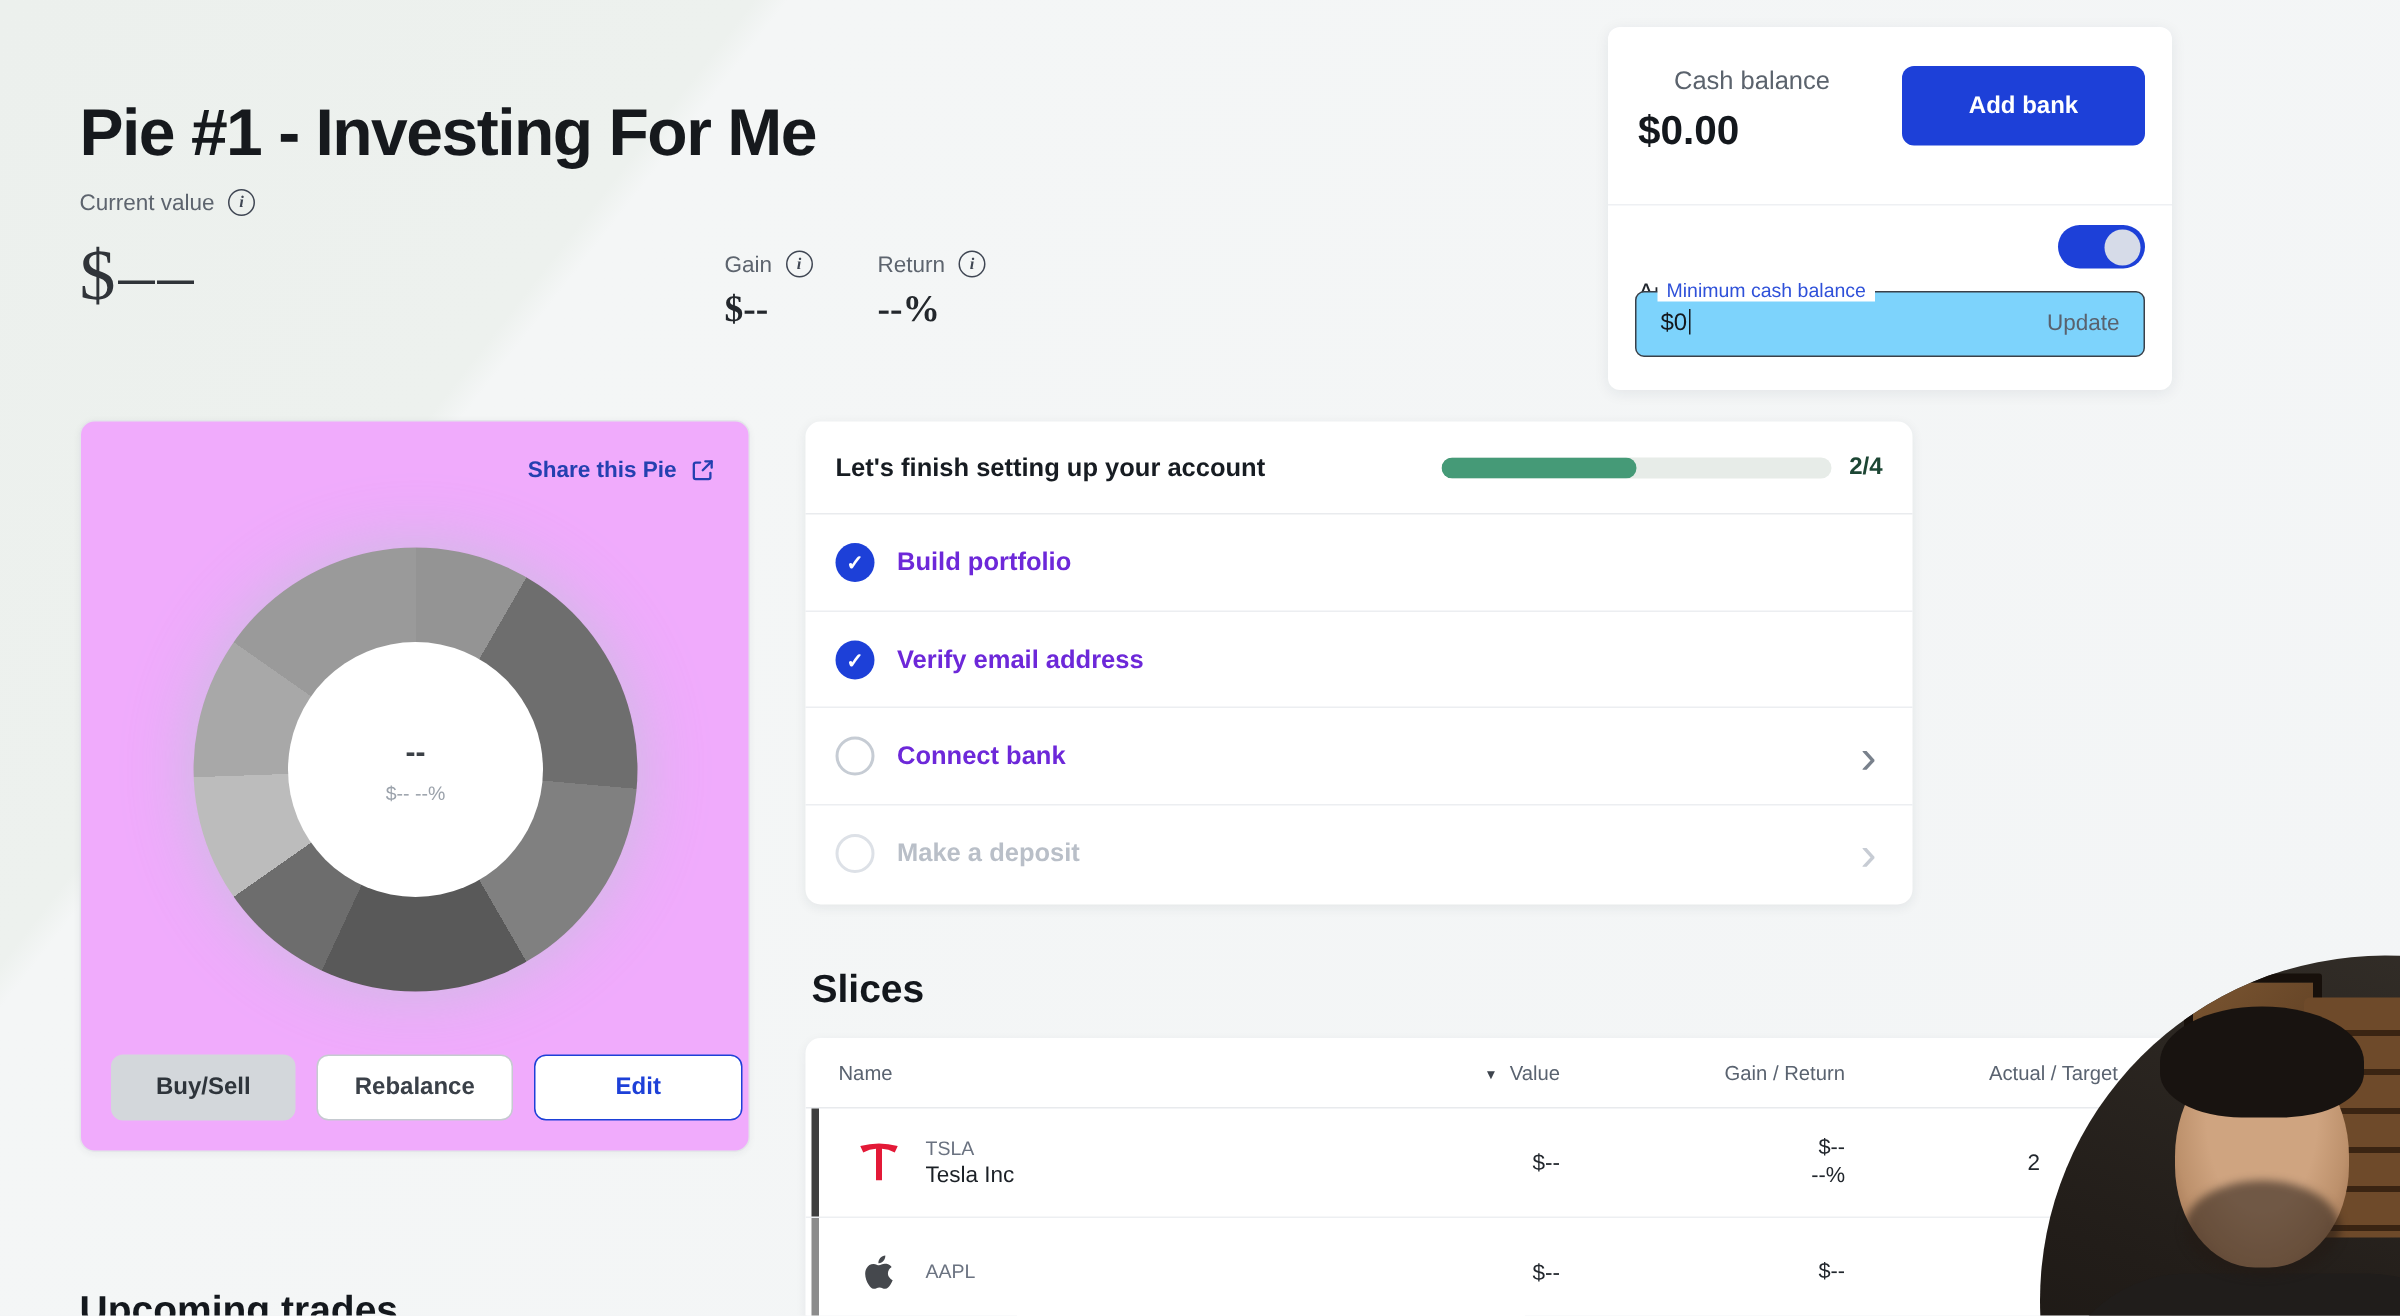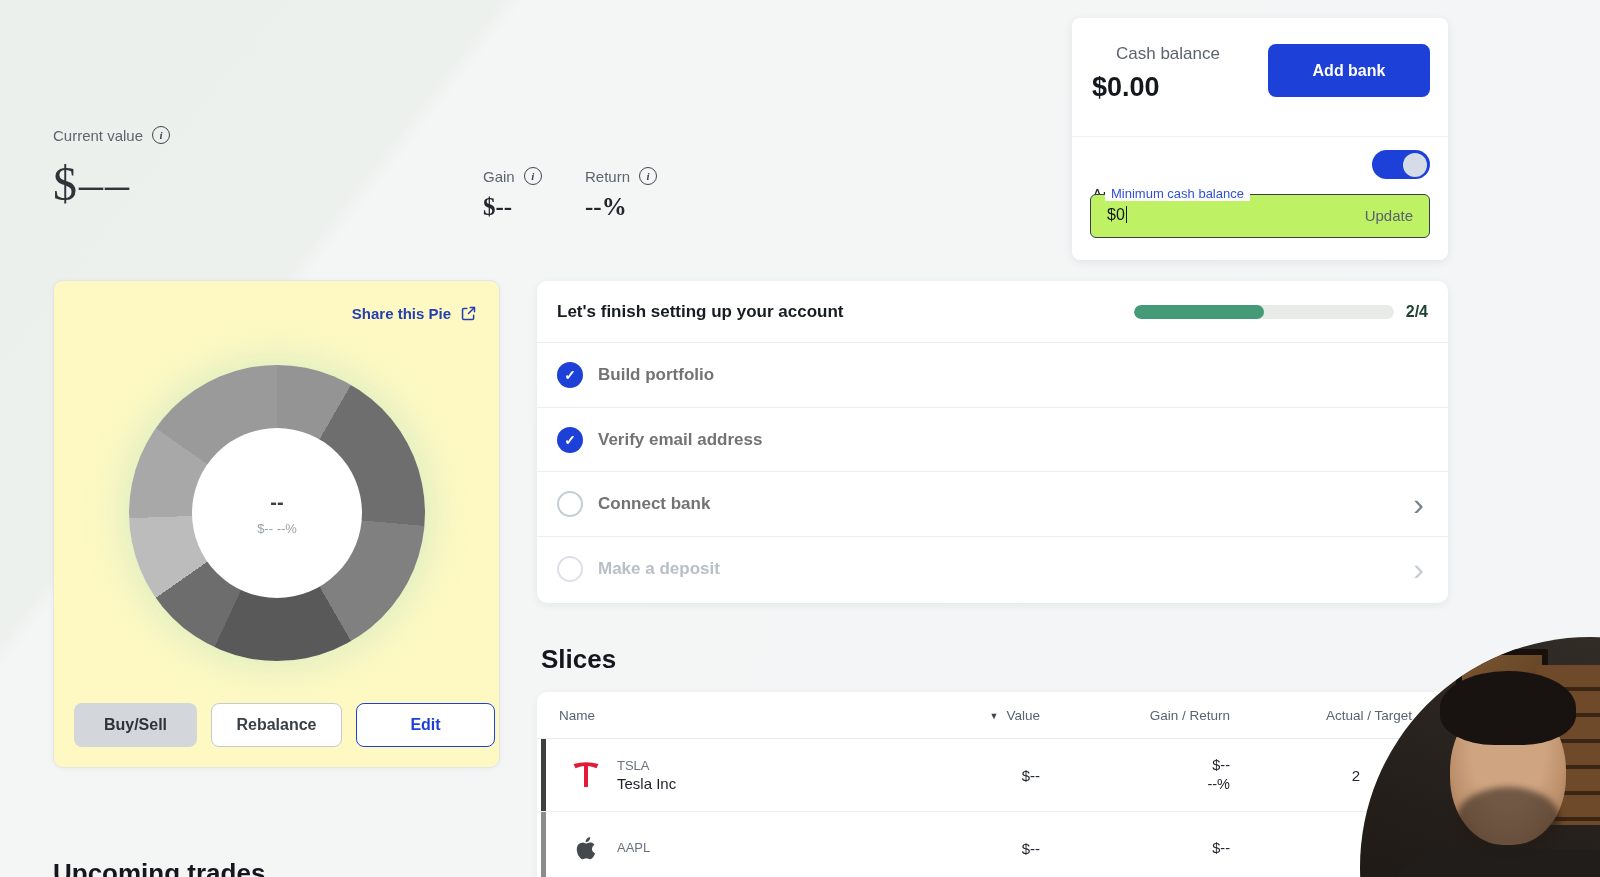--- a/index.html
+++ b/index.html
@@ -39,62 +39,62 @@
   .cash-divider { position:absolute; left:0; right:0; top:118px; border-top:1px solid #eef0f3; }
   .auto-invest-row { position:absolute; left:20px; top:138px; display:flex; align-items:center; gap:9px;margin-top:31px; }
   .auto-invest-label { font-size:16px; color:#20262d; }
   .toggle { position:absolute; right:18px; top:132px; width:58px; height:29px; border-radius:15px;
     background:#d7dbe2; cursor:pointer; }
   .toggle .knob { position:absolute; top:2.5px; left:3px; width:24px; height:24px; border-radius:50%;
     background:#fff; transition:all .1s; }
   .toggle.on { background:var(--accent,#1d40d8); }
   .toggle.on .knob { left:auto; right:3px; background:#d6dbe8; }
   .min-cash-field { position:absolute; left:18px; right:18px; top:176px; height:44px;
-    border:1.5px solid #3a4049; border-radius:6px; background:#bef264; cursor:text; }
+    border:1.5px solid #3a4049; border-radius:6px; background:#7dd3fc; cursor:text; }
   .min-cash-label { position:absolute; left:14px; top:-9px; background:#fff; padding:0 6px;
     font-size:13px; font-weight:500; color:#2f51d9; white-space:nowrap; }
   .min-cash-value { position:absolute; left:16px; top:11px; font-size:16px; color:#14181d; }
   .text-cursor { display:inline-block; width:1.5px; height:17px; background:#14181d;
     vertical-align:-3px; margin-left:1px; }
   .update-btn { position:absolute; right:16px; top:12px; font-size:15px; color:#59626e; cursor:pointer; }
 
   
-  .pie-card { position:absolute; left:53px; top:280px; width:447px; height:488px; background:#fef9c3;
+  .pie-card { position:absolute; left:53px; top:280px; width:447px; height:488px; background:#f0abfc;
     border:1px solid #e3e6e9; border-radius:10px; box-shadow:0 1px 5px rgba(30,40,60,.05); z-index:1; }
   .share-link { position:absolute; top:24px; right:22px; display:flex; align-items:center; gap:9px;
     color:#2440b0; font-size:15px; font-weight:700; cursor:pointer; }
   .donut { position:absolute; left:75px; top:84px; width:296px; height:296px; border-radius:50%;
     box-shadow:0 0 46px rgba(150,215,190,.45); }
   .donut-hole { position:absolute; left:63px; top:63px; width:170px; height:170px; background:#fff;
     border-radius:50%; display:flex; flex-direction:column; align-items:center; justify-content:center; gap:7px; }
   .donut-center-value { font-size:20px; font-weight:700; color:#3b4046; }
   .donut-center-detail { font-size:13px; color:#9ba2ab; }
   .pie-actions { position:absolute; left:20px; right:4px; bottom:20px; display:flex; gap:14px; }
   .pie-btn { height:44px; border-radius:8px; font-size:16px; font-weight:600; cursor:pointer;
     display:flex; align-items:center; justify-content:center; font-family:"Liberation Sans",sans-serif; }
   .btn-buysell { width:123px; background:#d3d7db; border:none; color:#2e343b; }
   .btn-rebalance { width:131px; background:#fff; border:1.5px solid #c5cad0; color:#3a4048; }
   .btn-edit { flex:1; background:#fff; border:1.5px solid var(--accent,#1d40d8); color:var(--accent,#1d40d8); font-weight:700; }
 
   
-  .setup-card { position:absolute; left:537px; top:281px; width:911px; height:322px; background:#fff;
+  .setup-card { position:absolute; left:537px; top:281px; width:738px; height:322px; background:#fff;
     border-radius:10px; box-shadow:0 2px 8px rgba(30,40,60,.07); z-index:1; }
   .setup-header { height:62px; display:flex; align-items:center; padding:0 20px; border-bottom:1px solid #e9ebee; }
   .setup-title { flex:1; font-size:17px; font-weight:700; color:#171c22; }
   .progress-track { width:260px; height:14px; border-radius:7px; background:var(--progress-track,#e7ece8); overflow:hidden; }
   .progress-fill { height:100%; border-radius:7px; background:var(--progress-green,#459a77); }
   .progress-text { margin-left:12px; font-size:16px; font-weight:700; color:#1d4634; }
   .setup-item { height:64.7px; display:flex; align-items:center; padding:0 20px; border-bottom:1px solid #eceef1; }
   .setup-item:last-child { border-bottom:none; }
   .check { width:26px; height:26px; border-radius:50%; margin-right:15px; flex:0 0 auto;
     display:flex; align-items:center; justify-content:center; font-size:14px; font-weight:700; color:transparent; }
   .setup-item.done .check { background:var(--accent,#1d40d8); color:#fff; }
   .setup-item.todo .check { border:2px solid #c6ccd4; }
   .setup-item.disabled .check { border:2px solid #dde1e7; }
-  .setup-label { flex:1; font-size:17px; font-weight:600; color:#737373; }
+  .setup-label { flex:1; font-size:17px; font-weight:600; color:#6d28d9; }
   .setup-item.disabled .setup-label { color:#b9bfc8; }
   .chevron { font-size:32px; line-height:1; color:#79818c; margin-right:4px; font-weight:400; }
   .setup-item.disabled .chevron { color:#c7ccd4; }
 
   
   .slices-heading { position:absolute; left:541px; top:644px; font-size:26px; font-weight:700; color:#13171c; z-index:1; }
   .slices-card { position:absolute; left:537px; top:692px; width:911px; height:240px; background:#fff;
     border-radius:10px 10px 0 0; box-shadow:0 2px 8px rgba(30,40,60,.06); overflow:hidden; z-index:1; }
   .slices-grid { display:grid; grid-template-columns:1fr 120px 190px 182px; padding-right:36px; align-items:center; }
   .slices-header { height:47px; border-bottom:1px solid #e8eaed; font-size:13.5px; color:#5a6370; cursor:pointer; }
@@ -130,20 +130,21 @@
     background:rgba(35,26,20,.55); filter:blur(3px); }
   .wc-hair { position:absolute; left:80px; top:34px; width:136px; height:74px;
     border-radius:50% 50% 40% 40%; background:#181310; }
 </style>
 </head>
 <body>
 
 <div class="page">
   <div class="bg"></div>
 
+  <h1 class="title">Pie #1 - Investing For Me</h1>
 
   <div class="stat stat-current">
     <div class="stat-label-row">
       <span class="stat-label">Current value</span>
       <span class="info-icon">i</span>
     </div>
     <div class="big-value">$––</div>
   </div>
 
   <div class="stat stat-gain">

